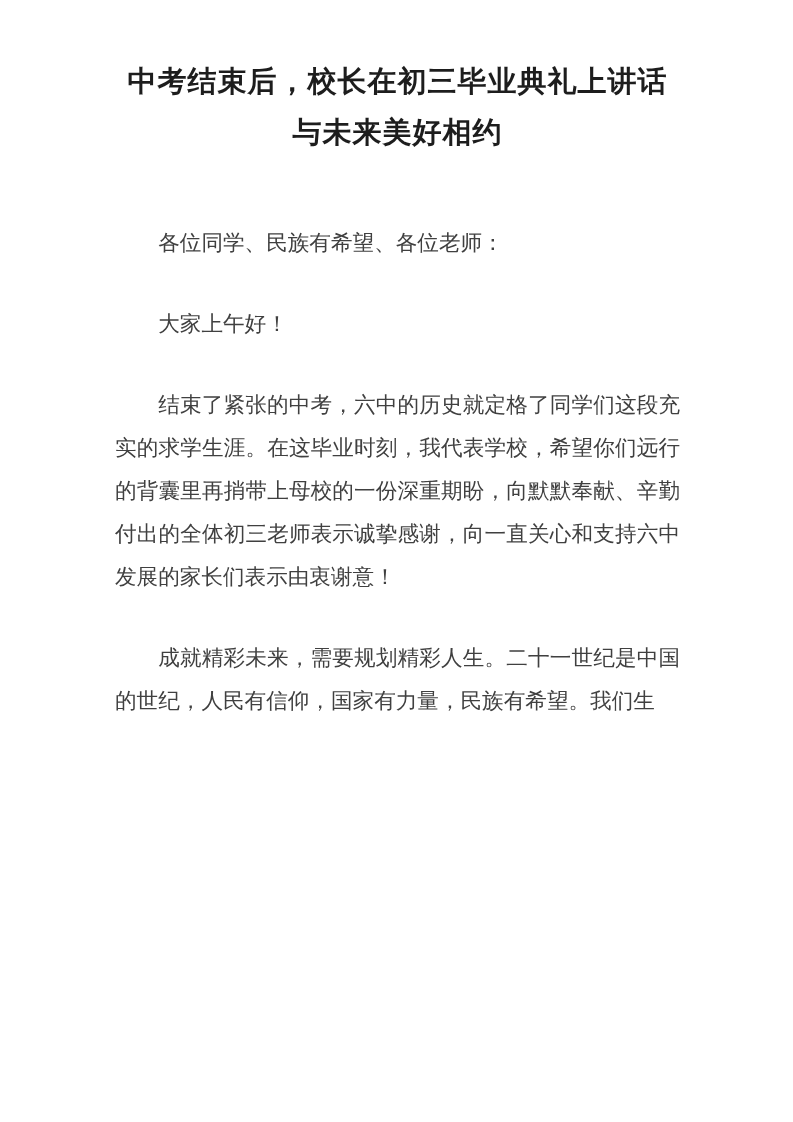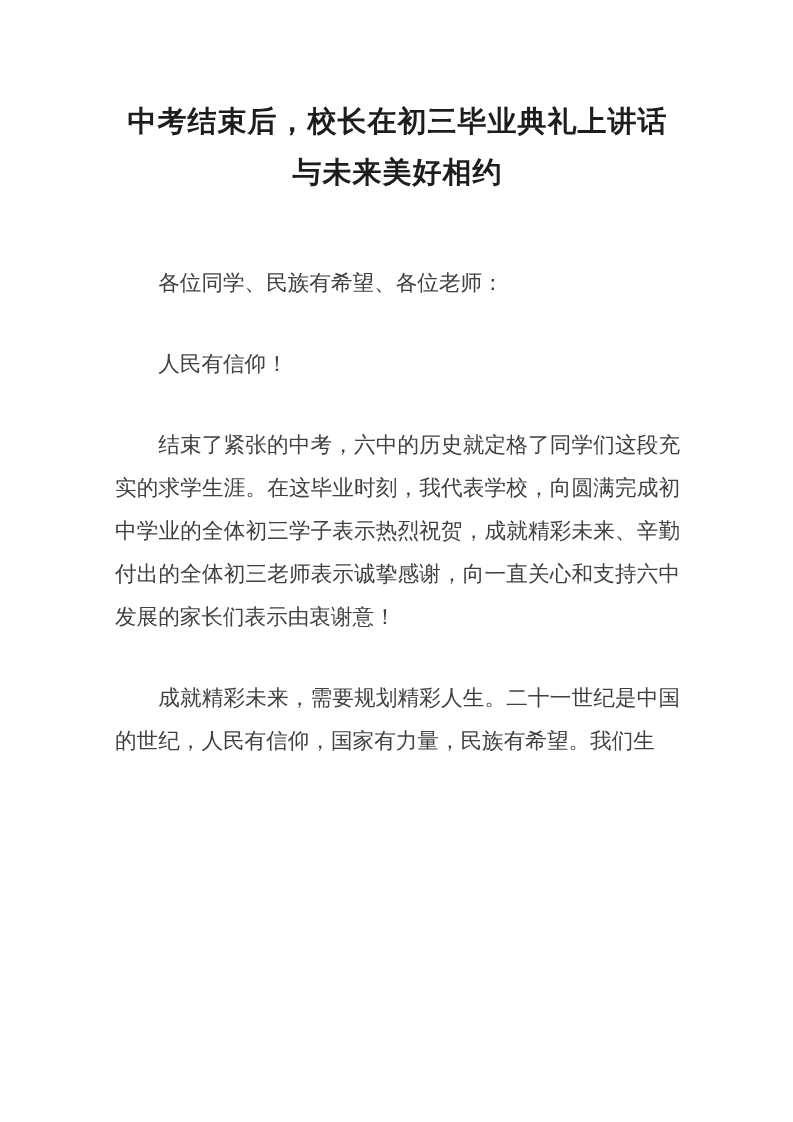--- a/index.html
+++ b/index.html
@@ -7,21 +7,21 @@
     padding: 0;
     background: var(--page-bg, #ffffff);
   }
   .page {
     position: relative;
     width: 793px;
     height: 901px;
     overflow: hidden;
     box-sizing: border-box;
     background: var(--page-bg, #ffffff);
-    padding: 96px 113px 0 115px;
+    padding: 56px 113px 0 115px;
     font-family: "Liberation Serif", "DejaVu Serif", serif;
   }
   .doc-title {
     margin: 0 0 64px 0;
     font-size: 29px;
     line-height: 51px;
     font-weight: bold;
     letter-spacing: 1px;
     color: var(--title-color, #1d1d1d);
     text-align: center;
@@ -38,17 +38,17 @@
   }
 </style>
 </head>
 <body>
 
 <div class="page">
   <h1 class="doc-title">中考结束后，校长在初三毕业典礼上讲话与未来美好相约</h1>
 
   <div class="doc-body">
     <p class="para">各位同学、民族有希望、各位老师：</p>
-    <p class="para">人民有信仰！</p>
-    <p class="para">结束了紧张的中考，六中的历史就定格了同学们这段充实的求学生涯。在这毕业时刻，我代表学校，向圆满完成初中学业的全体初三学子表示热烈祝贺，成就精彩未来、辛勤付出的全体初三老师表示诚挚感谢，向一直关心和支持六中发展的家长们表示由衷谢意！</p>
+    <p class="para">大家上午好！</p>
+    <p class="para">结束了紧张的中考，六中的历史就定格了同学们这段充实的求学生涯。在这毕业时刻，我代表学校，希望你们远行的背囊里再捎带上母校的一份深重期盼，向默默奉献、辛勤付出的全体初三老师表示诚挚感谢，向一直关心和支持六中发展的家长们表示由衷谢意！</p>
     <p class="para">成就精彩未来，需要规划精彩人生。二十一世纪是中国的世纪，人民有信仰，国家有力量，民族有希望。我们生</p>
   </div>
 </div>
 
 </body></html>

